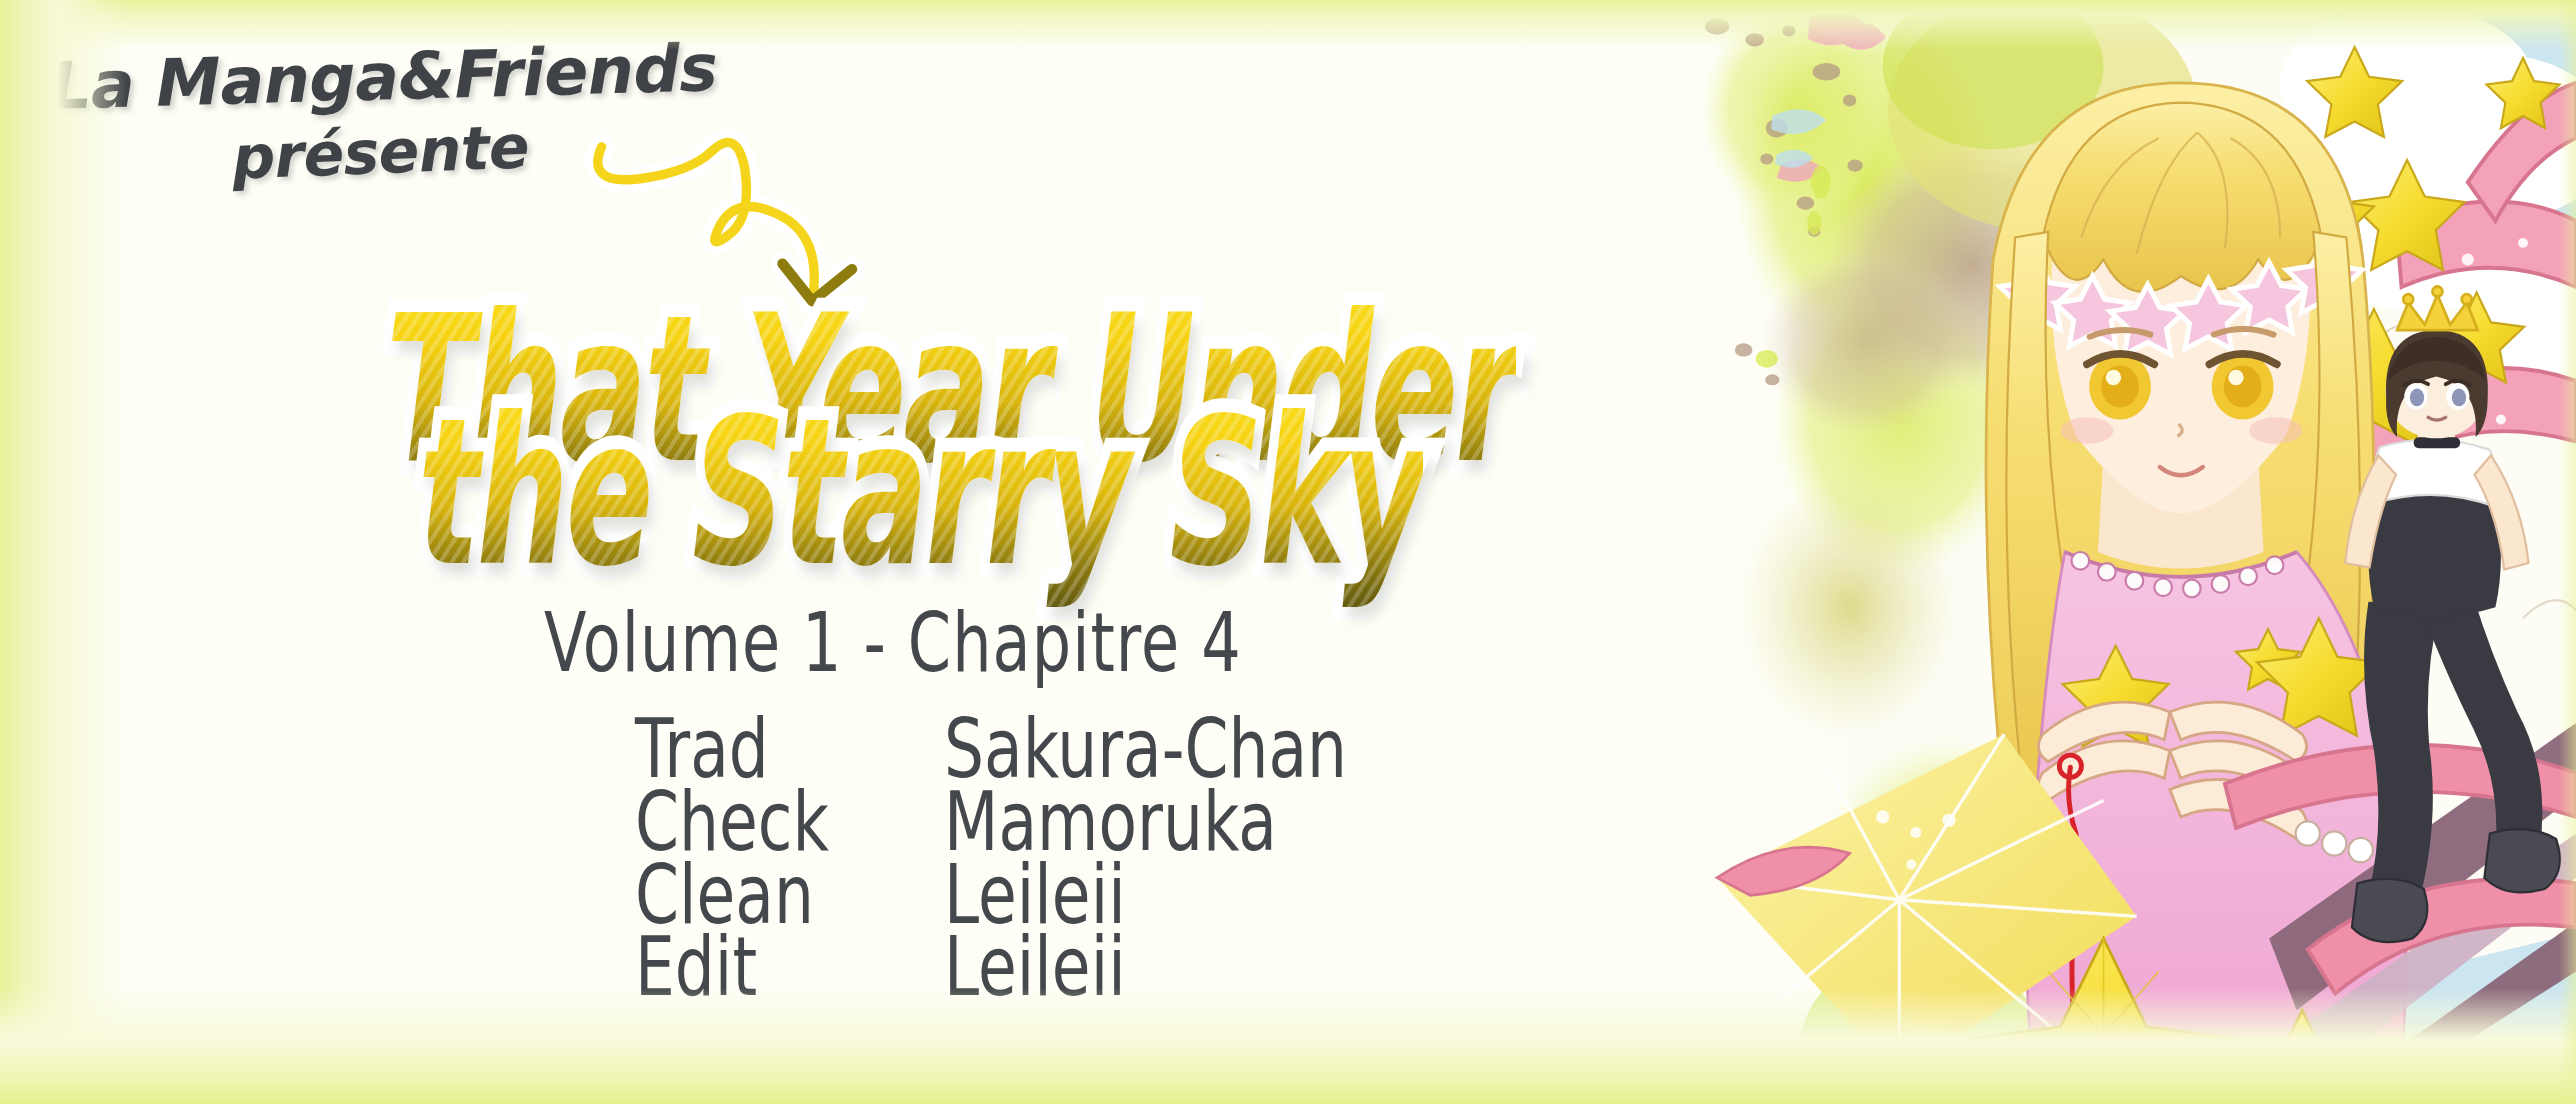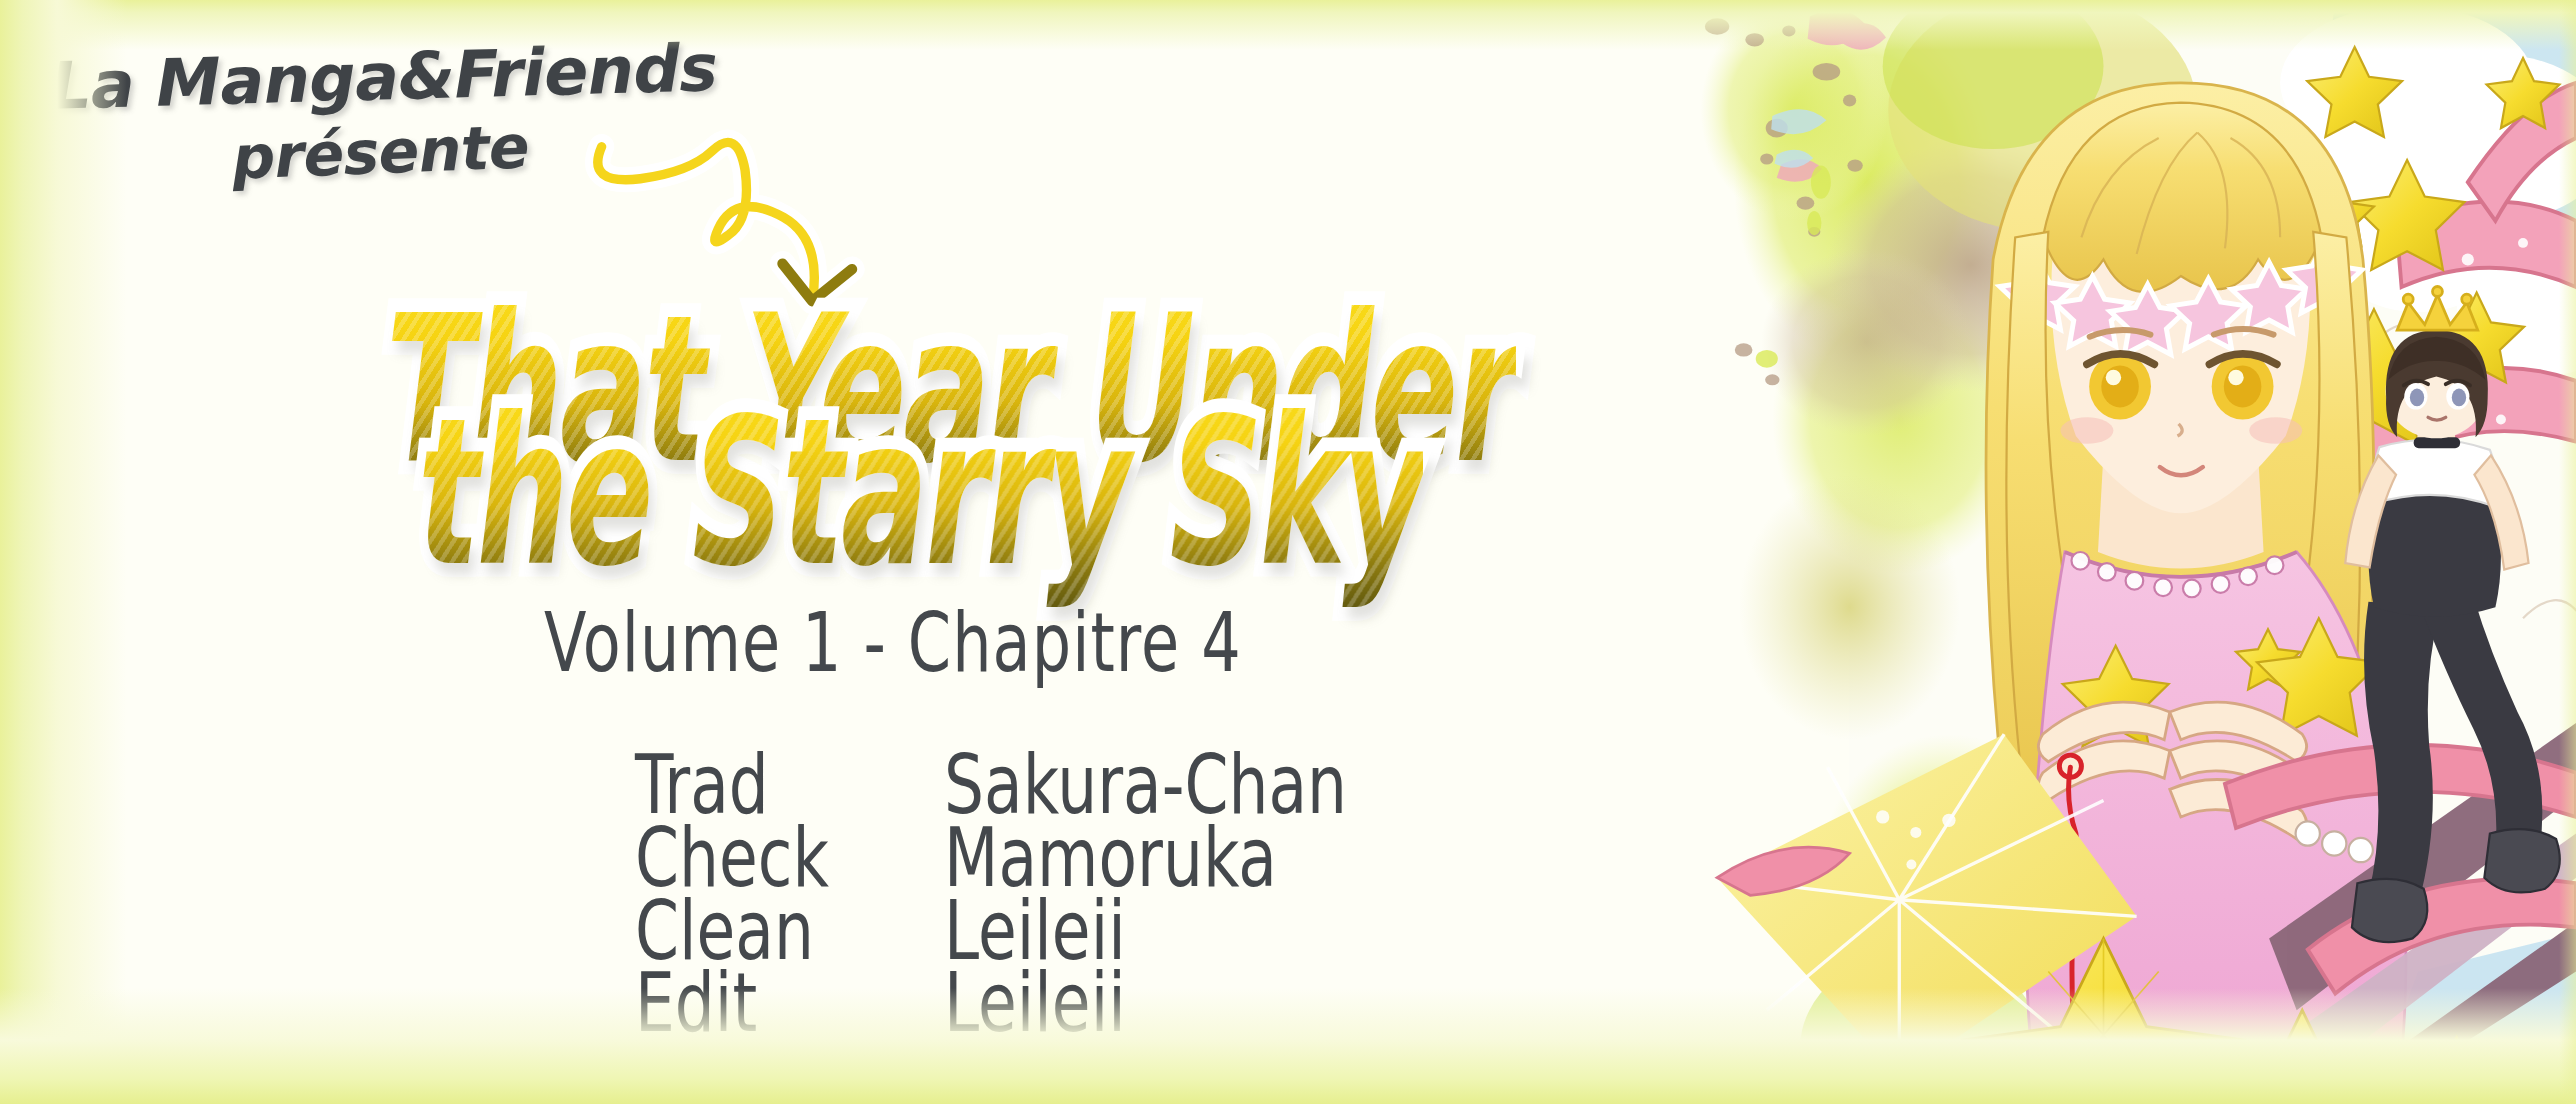--- a/index.html
+++ b/index.html
@@ -83,21 +83,21 @@
   .volume{
     position:absolute;left:544px;top:595px;
     font-family:"DejaVu Sans", sans-serif;
     font-size:64px;font-weight:400;
     color:#44484c;letter-spacing:1.1px;
     transform:scaleY(1.28) scaleX(.97);transform-origin:left top;
   }
 
   
   .credits{
-    position:absolute;left:635px;top:740px;
+    position:absolute;left:635px;top:704px;
     display:grid;grid-template-columns:287px 22px auto;
     row-gap:0px;align-items:baseline;
   }
   .crow{display:contents;}
   .crole, .cname{
     font-family:"DejaVu Sans", sans-serif;
     font-size:65px;font-weight:400;color:#44484c;
     line-height:1.12;
     transform:scaleY(1.26) scaleX(.97);transform-origin:left top;
     white-space:nowrap;

